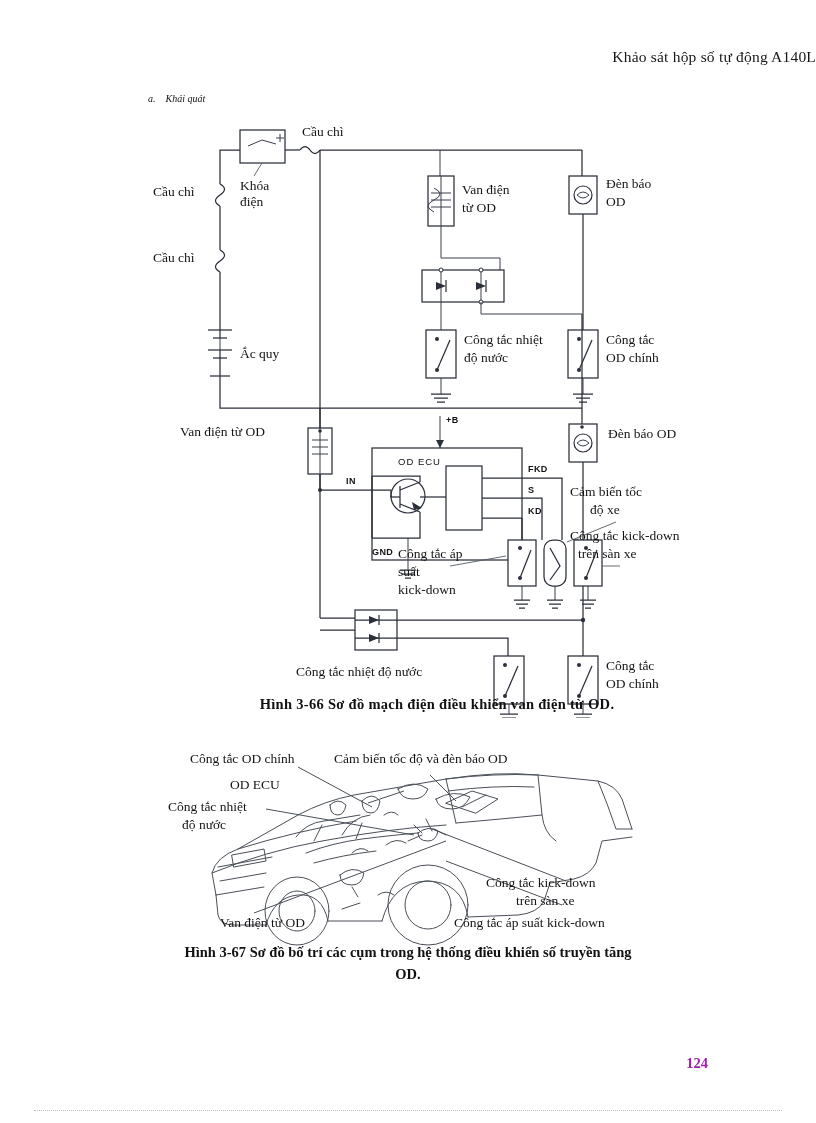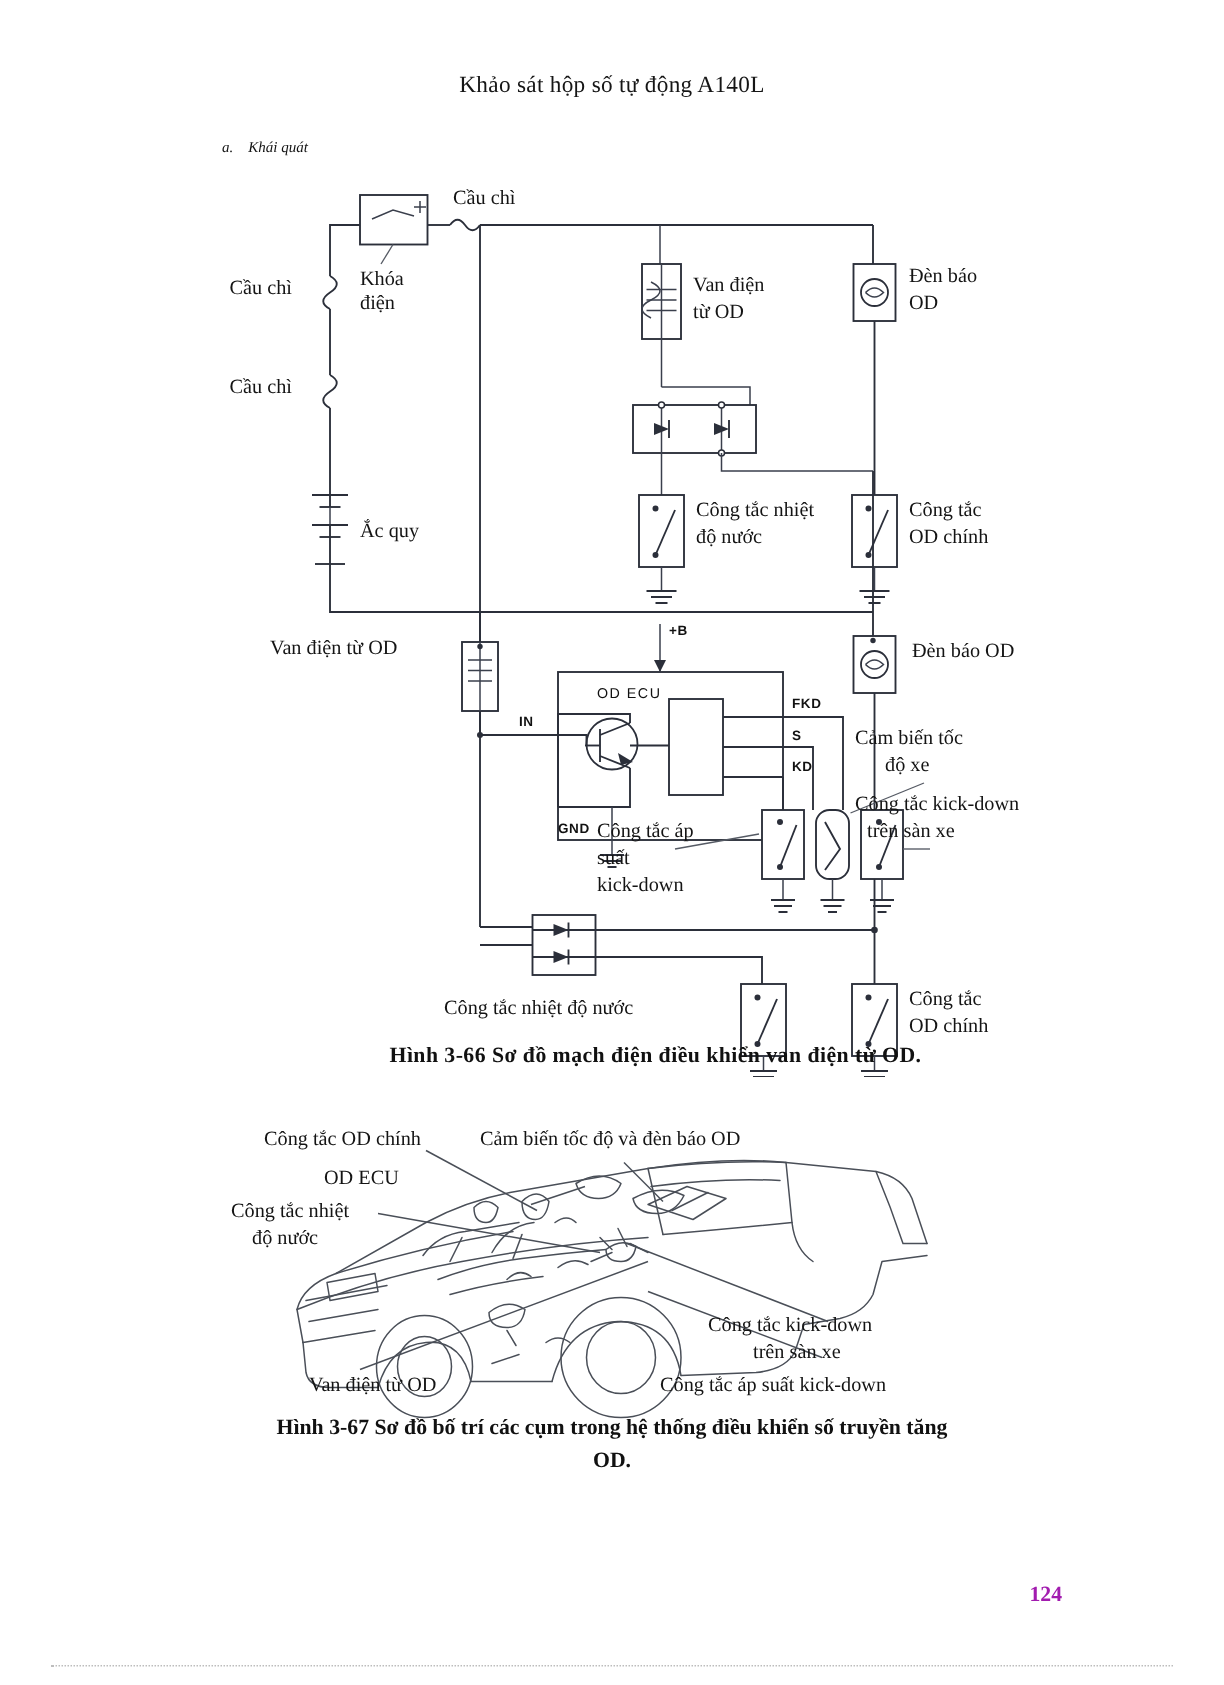--- a/index.html
+++ b/index.html
@@ -18,21 +18,21 @@
   .page {
     position: absolute;
     inset: 0;
     background: #ffffff;
   }
   .page-header {
     position: absolute;
     top: 48px;
     left: 0;
     width: 816px;
-    text-align: center;
+    text-align: right;
     font-size: 15.5px;
     letter-spacing: .2px;
     color: #161616;
   }
   .section-label {
     position: absolute;
     top: 93px;
     left: 148px;
     font-style: italic;
     font-size: 10px;
@@ -59,21 +59,21 @@
     font-size: 14.5px;
     color: #111;
   }
   #caption-366 { top: 696px; letter-spacing: .3px; padding-left: 29px; }
   #caption-367 { top: 942px; line-height: 1.5; }
   #caption-367 .c-wrap { display: inline-block; width: 580px; }
 
   
   #figure-car {
     position: absolute;
-    left: 132px;
+    left: 146px;
     top: 745px;
     width: 560px;
     height: 220px;
     text-decoration: underline;
   }
   #figure-car svg { display: block; }
 
   .page-number {
     position: absolute;
     top: 1055px;

